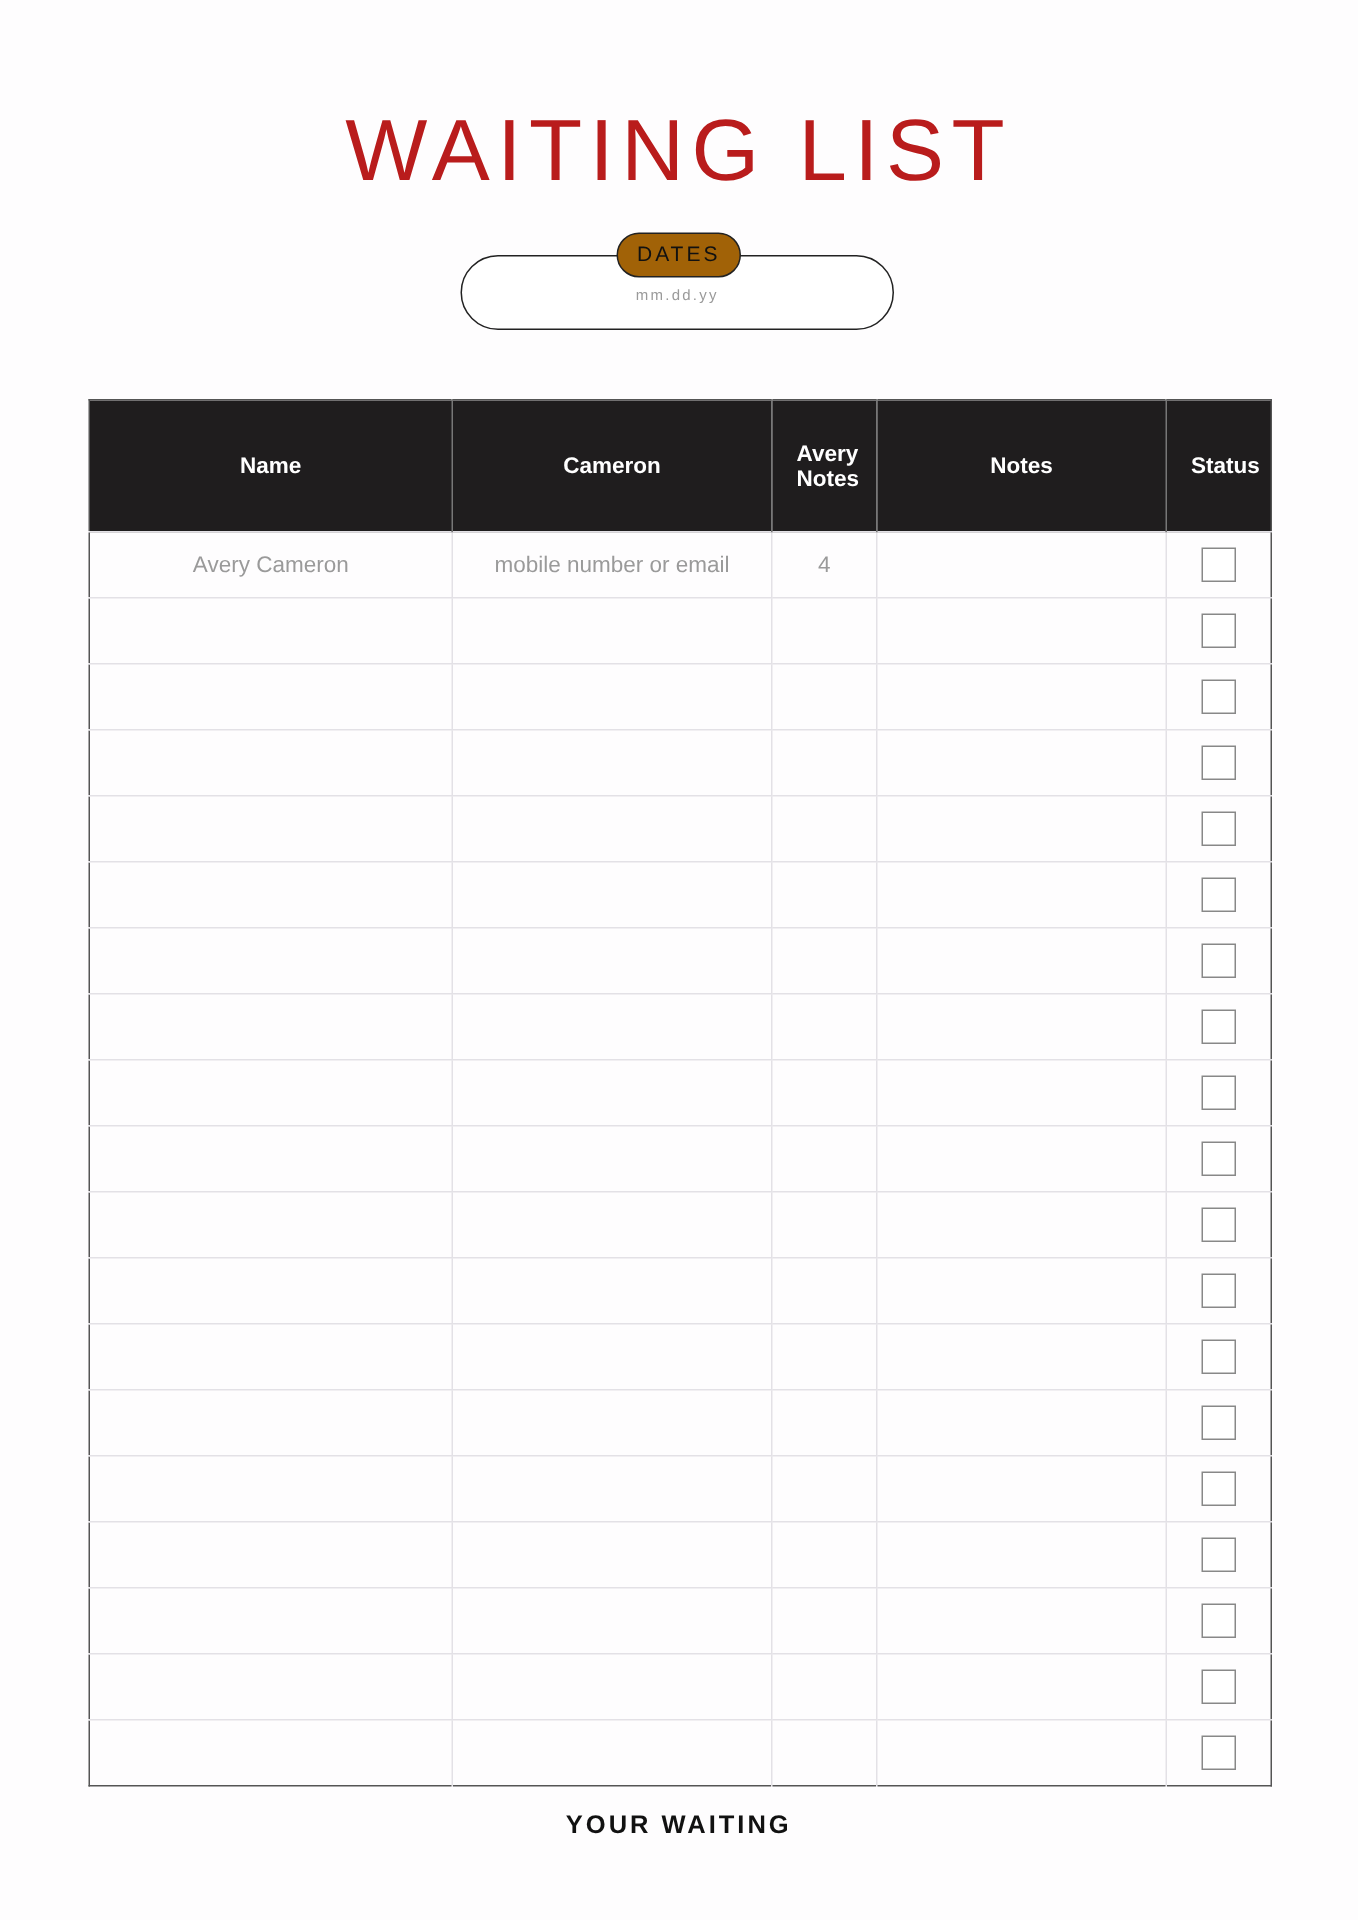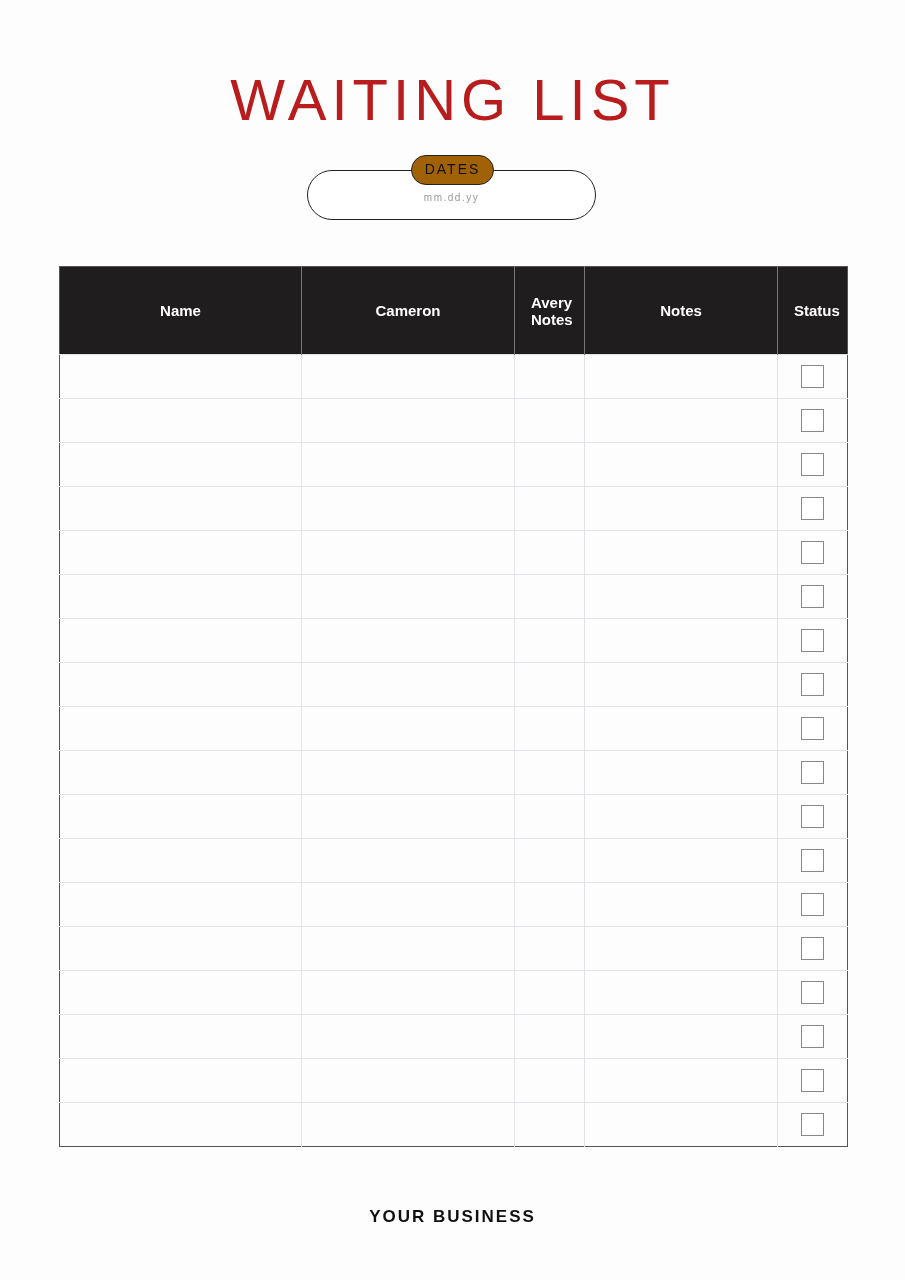--- a/index.html
+++ b/index.html
@@ -39,20 +39,27 @@
   <thead>
     <tr>
       <th>Name</th>
       <th>Cameron</th>
       <th><span>Avery</span><br><span>Notes</span></th>
       <th>Notes</th>
       <th>Status</th>
     </tr>
   </thead>
   <tbody id="rows">
+      <tr>
+        <td>Avery Cameron</td>
+        <td>mobile number or email</td>
+        <td>4</td>
+        <td></td>
+        <td><span class="chk"></span></td>
+      </tr>
       <tr>
         <td></td>
         <td></td>
         <td></td>
         <td></td>
         <td><span class="chk"></span></td>
       </tr>
       <tr>
         <td></td>
         <td></td>
@@ -168,13 +175,13 @@
       <tr>
         <td></td>
         <td></td>
         <td></td>
         <td></td>
         <td><span class="chk"></span></td>
       </tr>
     </tbody>
 </table>
 
-<div class="footer">YOUR BUSINESS</div>
+<div class="footer">YOUR WAITING</div>
 
 </body></html>

